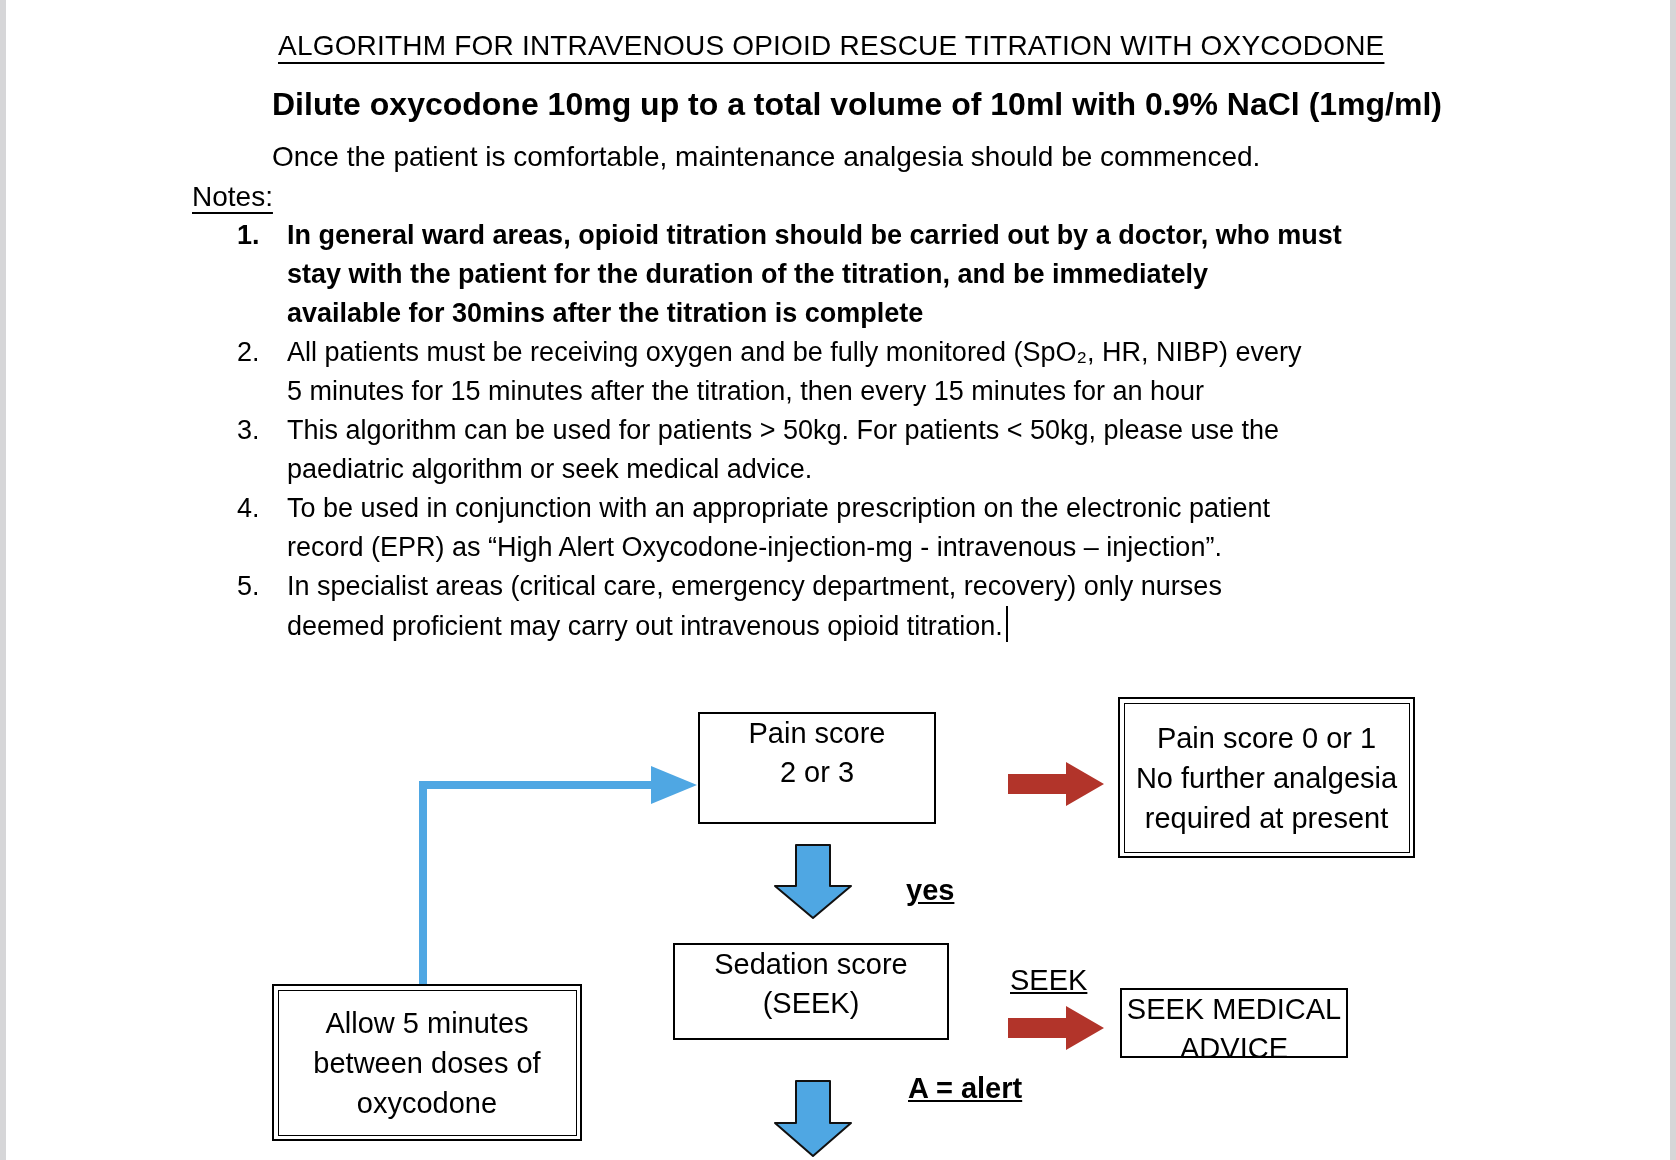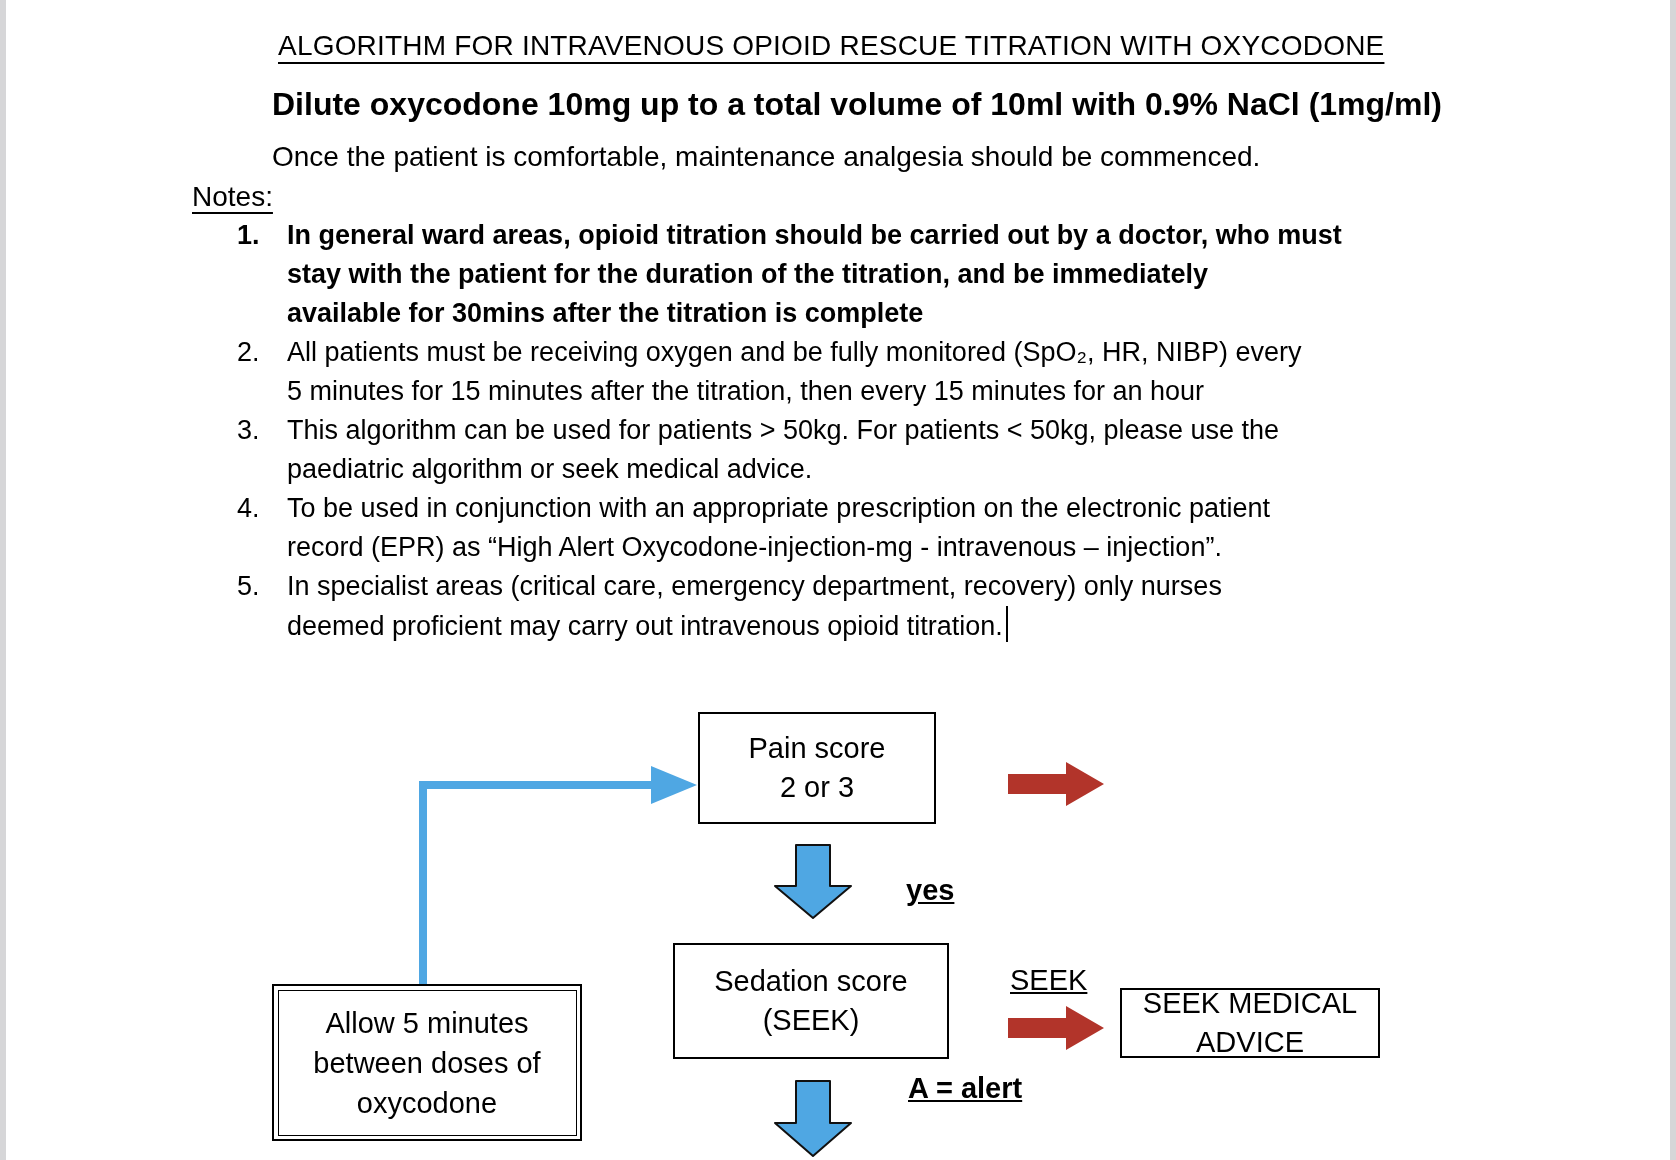--- a/index.html
+++ b/index.html
@@ -51,21 +51,21 @@
   .note-text span{white-space:pre-line;}
   .note-row.bold{font-weight:700;}
   .caret{
     display:inline-block;width:2px;height:36px;background:#000;
     vertical-align:-7px;margin-left:3px;
   }
 
   
   .flow-box{
     position:absolute;border:2.5px solid #000;background:#fff;
-    display:flex;flex-direction:column;justify-content:center;align-items:center;
+    display:flex;flex-direction:column;justify-content:flex-start;align-items:center;
     font-size:29px;line-height:39px;text-align:center;
   }
   .dbox{
     position:absolute;border:2.5px solid #000;background:#fff;padding:3.5px;
   }
   .dbox-inner{
     width:100%;height:100%;border:1.5px solid #000;
     display:flex;flex-direction:column;justify-content:center;align-items:center;
     font-size:29px;line-height:40px;text-align:center;
   }
@@ -122,37 +122,44 @@
 
   <div class="flow-box" style="left:698px;top:712px;width:238px;height:112px;">
     <div>Pain score</div>
     <div>2 or 3</div>
   </div>
 
   <svg style="left:1008px;top:762px;" width="96" height="44" viewBox="0 0 96 44">
     <polygon points="0,12 58,12 58,0 96,22 58,44 58,32 0,32" style="fill:var(--arrow-red);"></polygon>
   </svg>
 
+  <div class="dbox" style="left:1118px;top:697px;width:297px;height:161px;">
+    <div class="dbox-inner">
+      <div>Pain score 0 or 1</div>
+      <div>No further analgesia</div>
+      <div>required at present</div>
+    </div>
+  </div>
 
   <svg style="left:768px;top:844px;" width="90" height="76" viewBox="0 0 90 76">
     <polygon points="28,1 62,1 62,42 83,42 45,74 7,42 28,42" style="fill:var(--arrow-blue);" stroke="#111" stroke-width="2" stroke-linejoin="round"></polygon>
   </svg>
   <div class="flow-label bold" style="left:906px;top:874px;">yes</div>
 
-  <div class="flow-box" style="left:673px;top:943px;width:276px;height:116px;">
+  <div class="flow-box" style="left:673px;top:943px;width:276px;height:97px;">
     <div>Sedation score</div>
     <div>(SEEK)</div>
   </div>
 
   <div class="flow-label" style="left:1010px;top:964px;">SEEK</div>
   <svg style="left:1008px;top:1006px;" width="96" height="44" viewBox="0 0 96 44">
     <polygon points="0,12 58,12 58,0 96,22 58,44 58,32 0,32" style="fill:var(--arrow-red);"></polygon>
   </svg>
 
-  <div class="flow-box" style="left:1120px;top:988px;width:260px;height:70px;">
+  <div class="flow-box" style="left:1120px;top:988px;width:228px;height:70px;">
     <div>SEEK MEDICAL ADVICE</div>
   </div>
 
   <div class="dbox" style="left:272px;top:984px;width:310px;height:157px;">
     <div class="dbox-inner">
       <div>Allow 5 minutes</div>
       <div>between doses of</div>
       <div>oxycodone</div>
     </div>
   </div>

